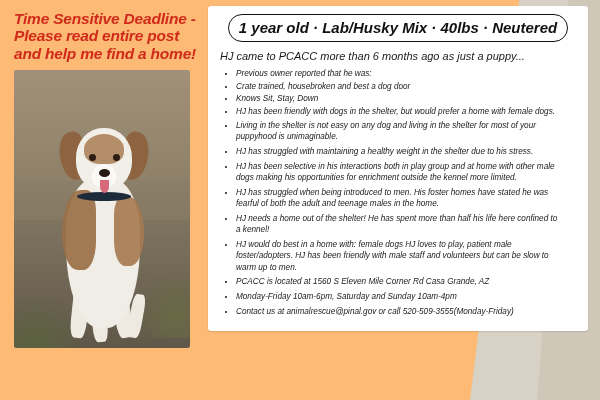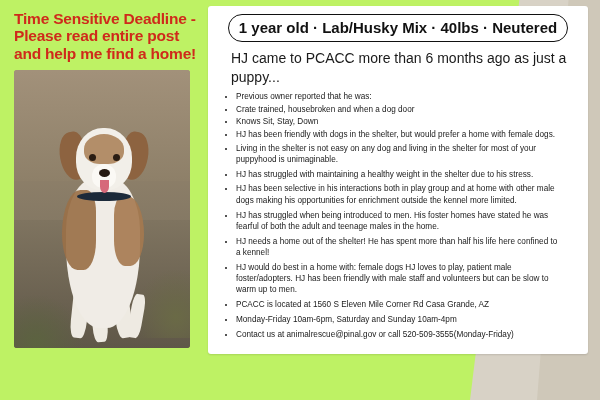--- a/index.html
+++ b/index.html
@@ -10,22 +10,23 @@
     width: 600px;
     height: 400px;
     font-family: "Liberation Sans", sans-serif;
     background: #e8e4dd;
     overflow: hidden;
   }
   .page {
     position: relative;
     width: 600px;
     height: 400px;
-    background: #bef264;
+    background: #fdba74;
     box-sizing: border-box;
+    font-style: italic;
   }
   
   .band {
     position: absolute;
     top: 0;
     right: 0;
     width: 130px;
     height: 400px;
     background: #d8d2c6;
     clip-path: polygon(38% 0, 100% 0, 100% 100%, 0% 100%);
@@ -214,23 +215,23 @@
     background: #fff;
     width: fit-content;
     max-width: 96%;
     line-height: 1.2;
   }
   .pill.section {
     margin-top: 8px;
     margin-bottom: 7px;
   }
   .para {
-    font-size: 14px;
+    font-size: 11px;
     color: #1a1a1a;
-    margin: 0 0 4px 13px;
+    margin: 0 0 4px 2px;
     line-height: 1.35;
   }
   ul.bullets {
     margin: 0 16px 2px 0;
     padding-left: 18px;
   }
   ul.bullets li {
     font-size: 8.2px;
     color: #1a1a1a;
     line-height: 1.38;
@@ -279,21 +280,21 @@
 
   <div class="right-col">
 
     <div class="card">
       <div class="pill">1 year old · Lab/Husky Mix · 40lbs · Neutered</div>
 
       <p class="para">HJ came to PCACC more than 6 months ago as just a puppy...</p>
 
       <ul class="bullets">
         <li>Previous owner reported that he was:</li>
-        <li>Crate trained, housebroken and when a dog door</li>
+        <li>Crate trained, housebroken and best a dog door</li>
         <li>Knows Sit, Stay, Down</li>
         <li>HJ has been friendly with dogs in the shelter, but would prefer a home with female dogs.</li>
       </ul>
 
 
       <ul class="bullets spaced">
         <li>Living in the shelter is not easy on any dog and living in the shelter for most of your puppyhood is unimaginable.</li>
         <li>HJ has struggled with maintaining a healthy weight in the shelter due to his stress.</li>
         <li>HJ has been selective in his interactions both in play group and at home with other male dogs making his opportunities for enrichment outside the kennel more limited.</li>
         <li>HJ has struggled when being introduced to men. His foster homes have stated he was fearful of both the adult and teenage males in the home.</li>

